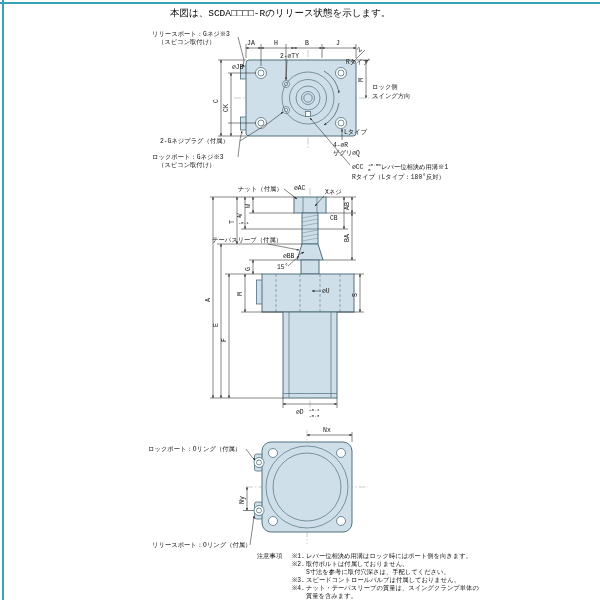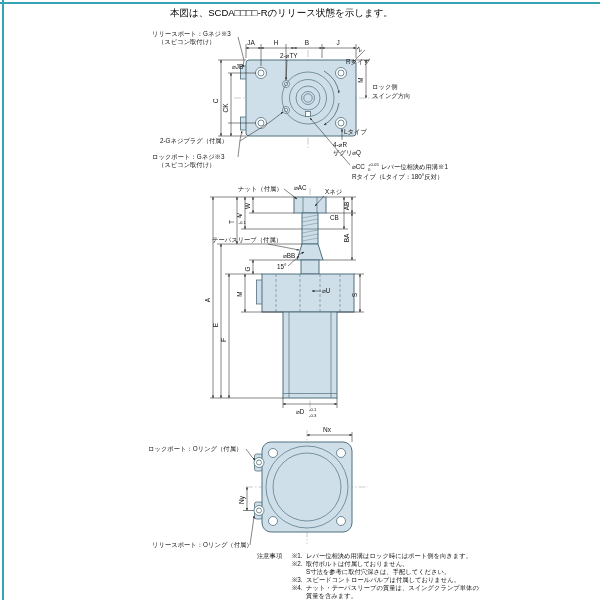--- a/index.html
+++ b/index.html
@@ -1,17 +1,17 @@
 <!DOCTYPE html>
 <html><head>
 <meta charset="utf-8">
 <style>
   html,body{margin:0;padding:0;background:#fff;}
   .sheet{position:relative;width:600px;height:600px;background:#ffffff;overflow:hidden;
-         font-family:Liberation Sans, sans-serif;}
+         font-family:Liberation Mono, monospace;}
   svg{position:absolute;left:0;top:0;}
   
   .shape {fill:#cfdfe9;stroke:#50707e;stroke-width:1;}
   .shape2{fill:#cfdfe9;stroke:#50707e;stroke-width:0.8;}
   .hole  {fill:#ffffff;stroke:#50707e;stroke-width:0.8;}
   .ln    {stroke:#50707e;stroke-width:0.7;fill:none;}
   .thin  {stroke:#50707e;stroke-width:0.4;fill:none;}
   .dim   {stroke:#222;stroke-width:0.55;fill:none;}
   .leader{stroke:#222;stroke-width:0.55;fill:none;}
   .cl    {stroke:#8a99a3;stroke-width:0.5;stroke-dasharray:7 2 1.5 2;fill:none;}

